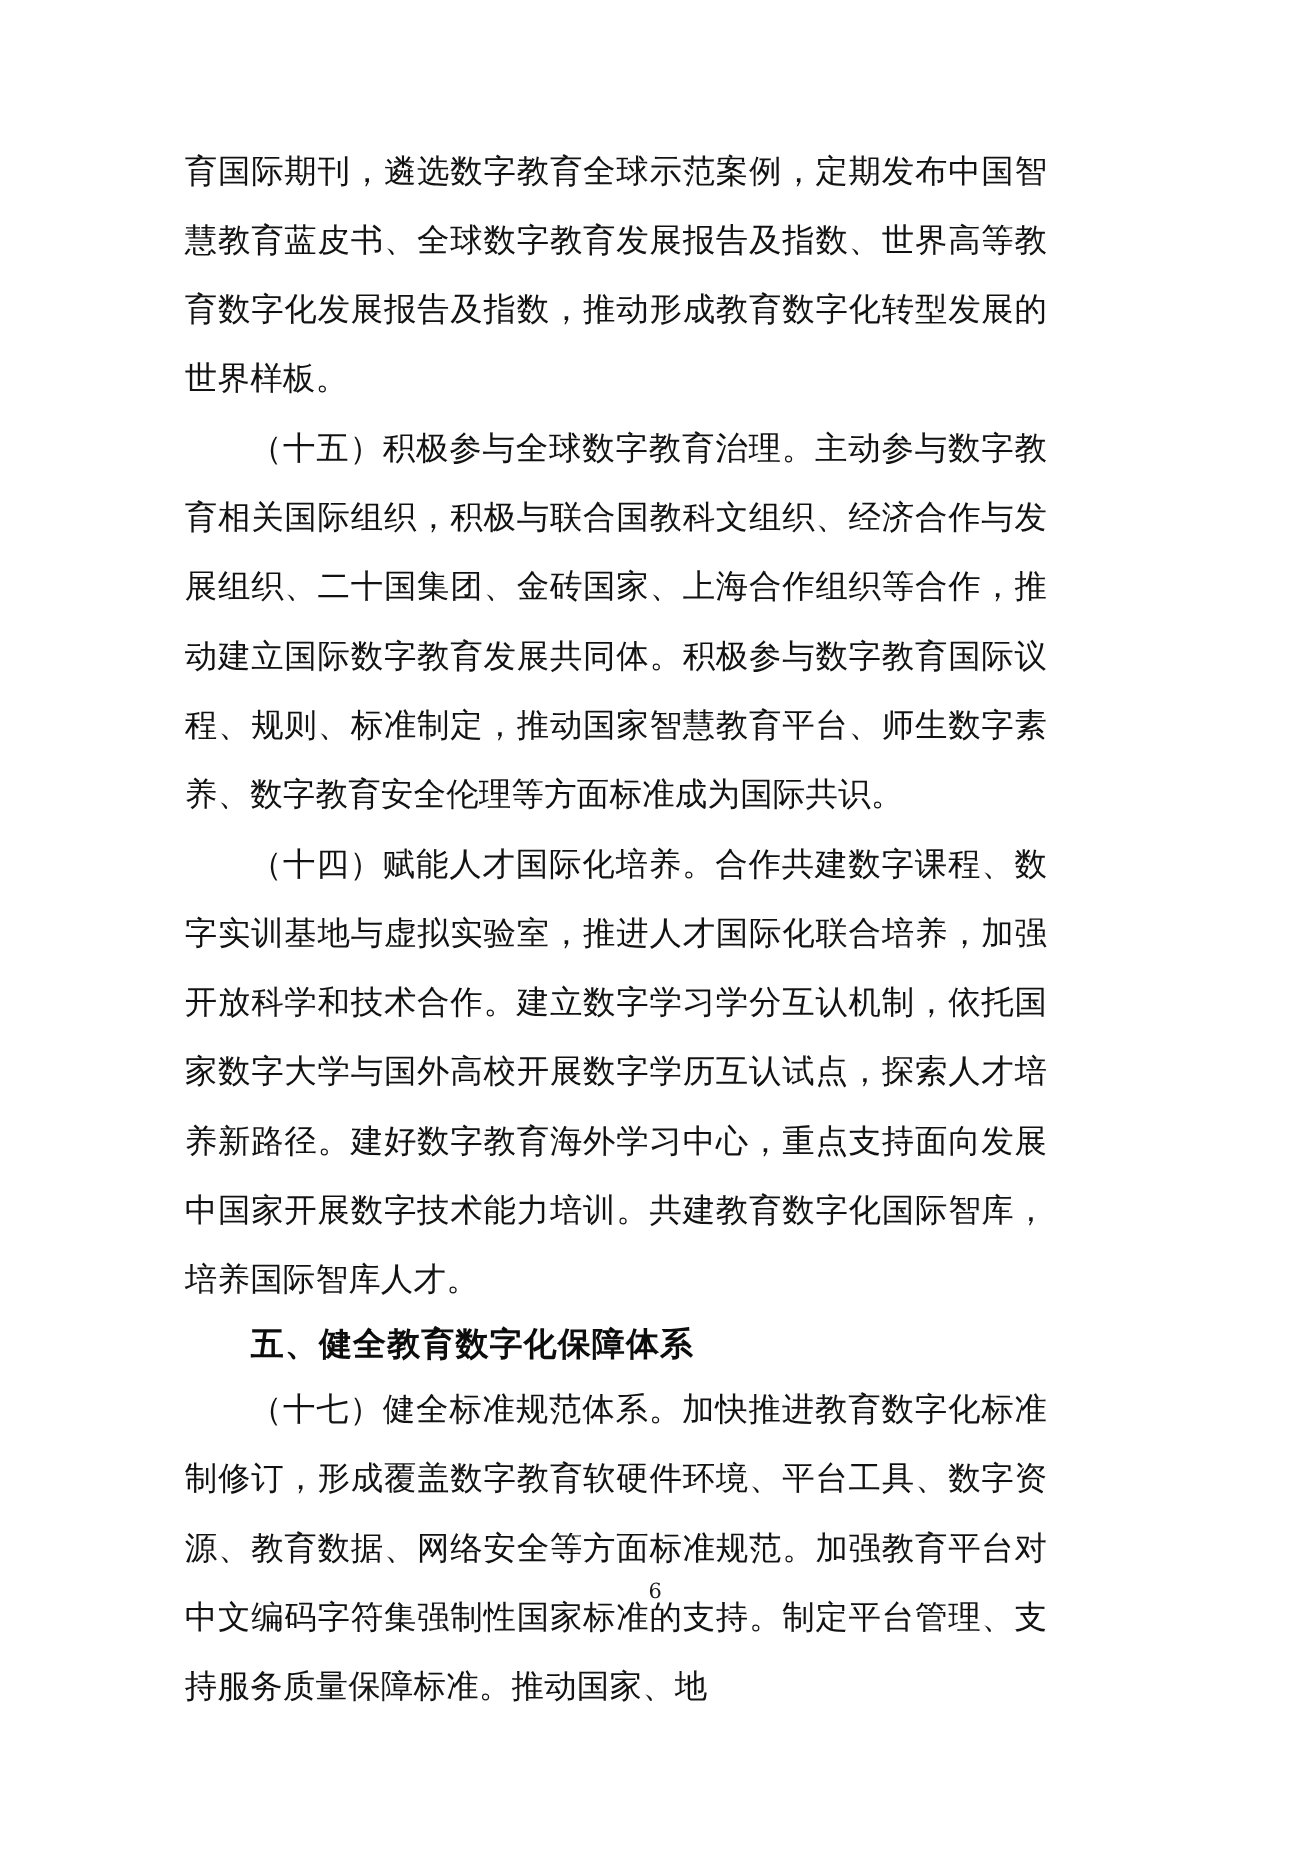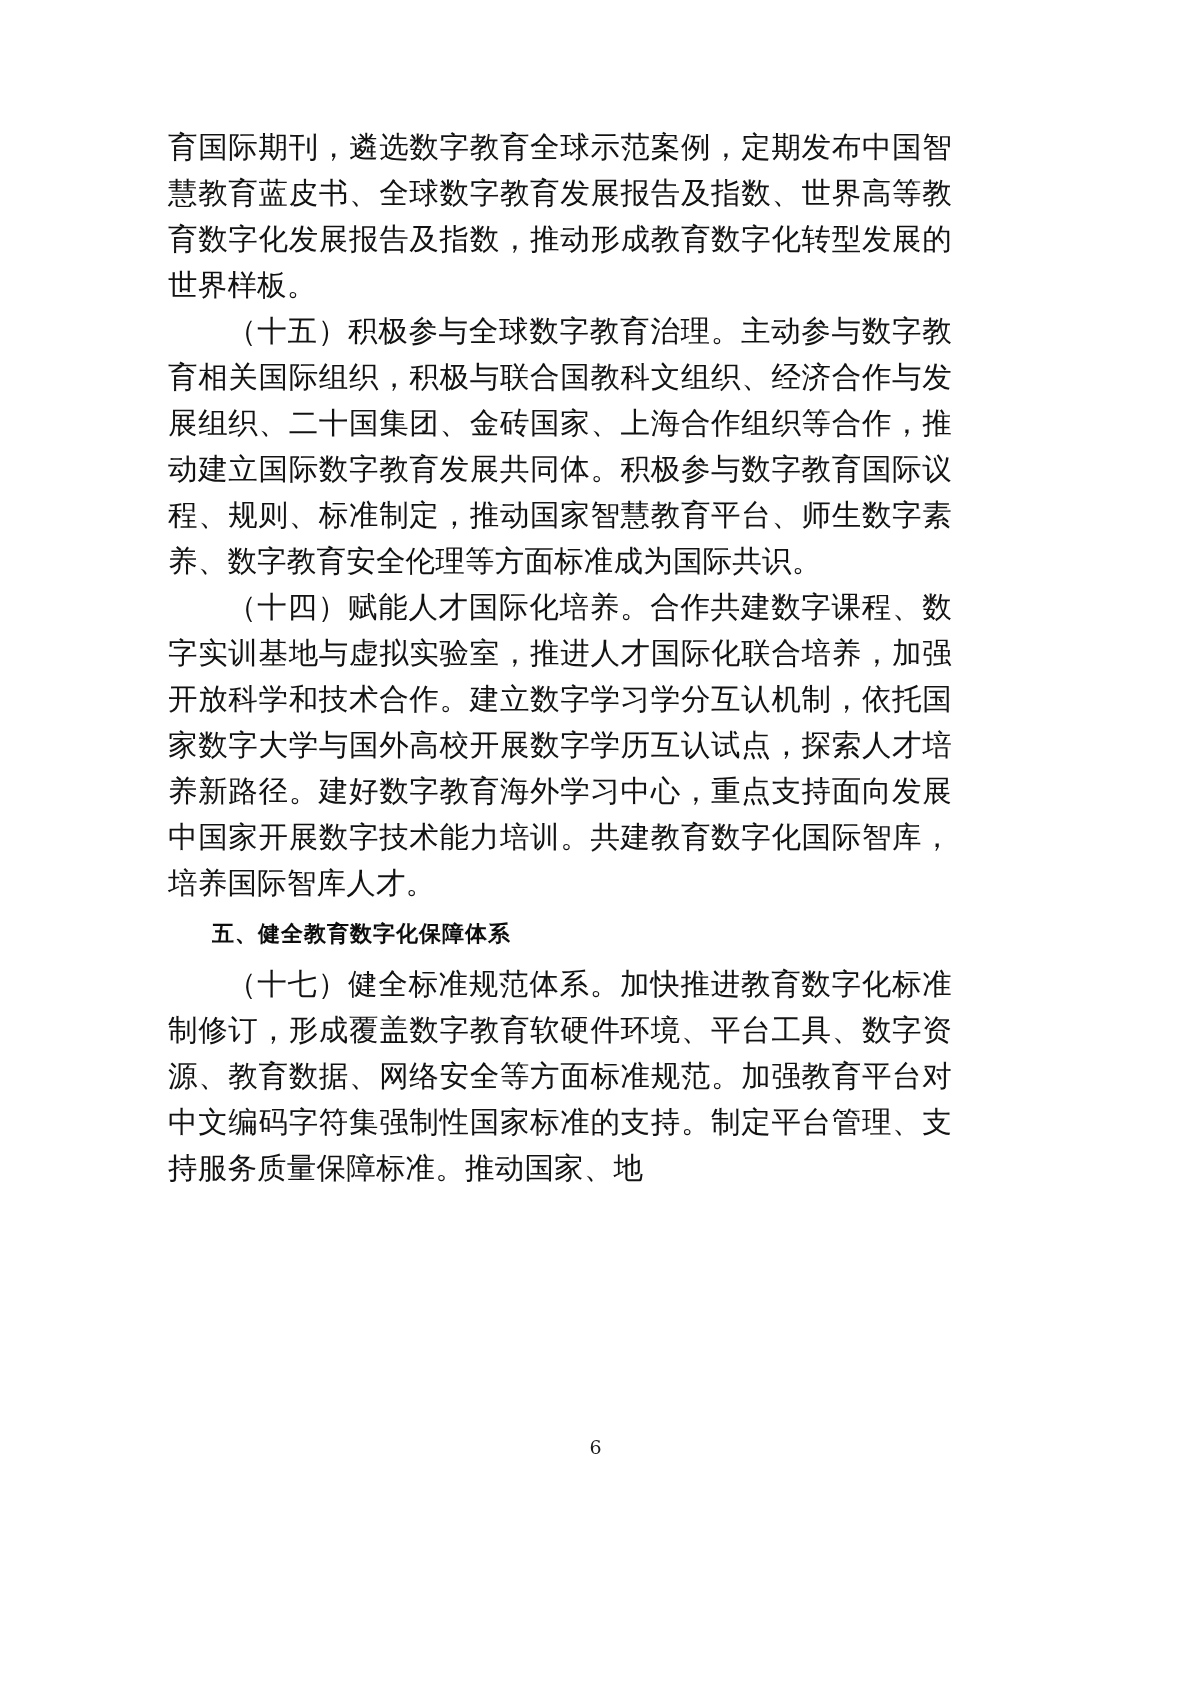--- a/index.html
+++ b/index.html
@@ -18,34 +18,34 @@
   }
   .content {
     position: absolute;
     left: 168px;
     top: 124px;
     width: 784px;
   }
   .para {
     font-family: "DejaVu Serif", "Liberation Serif", serif;
     font-size: 29.5px;
-    line-height: 46px;
+    line-height: 63px;
     color: #121212;
     text-align: justify;
     text-justify: inter-ideograph;
     margin: 0;
     letter-spacing: 0.2px;
   }
   .para.indent {
     text-indent: 2em;
   }
   .heading {
     font-family: "DejaVu Serif", "Liberation Serif", serif;
     font-weight: bold;
-    font-size: 22px;
+    font-size: 30px;
     line-height: 55px;
     color: #0d0d0d;
     margin: 0;
     text-indent: 2em;
     letter-spacing: 1px;
   }
   .page-number {
     position: absolute;
     left: 0;
     right: 0;

